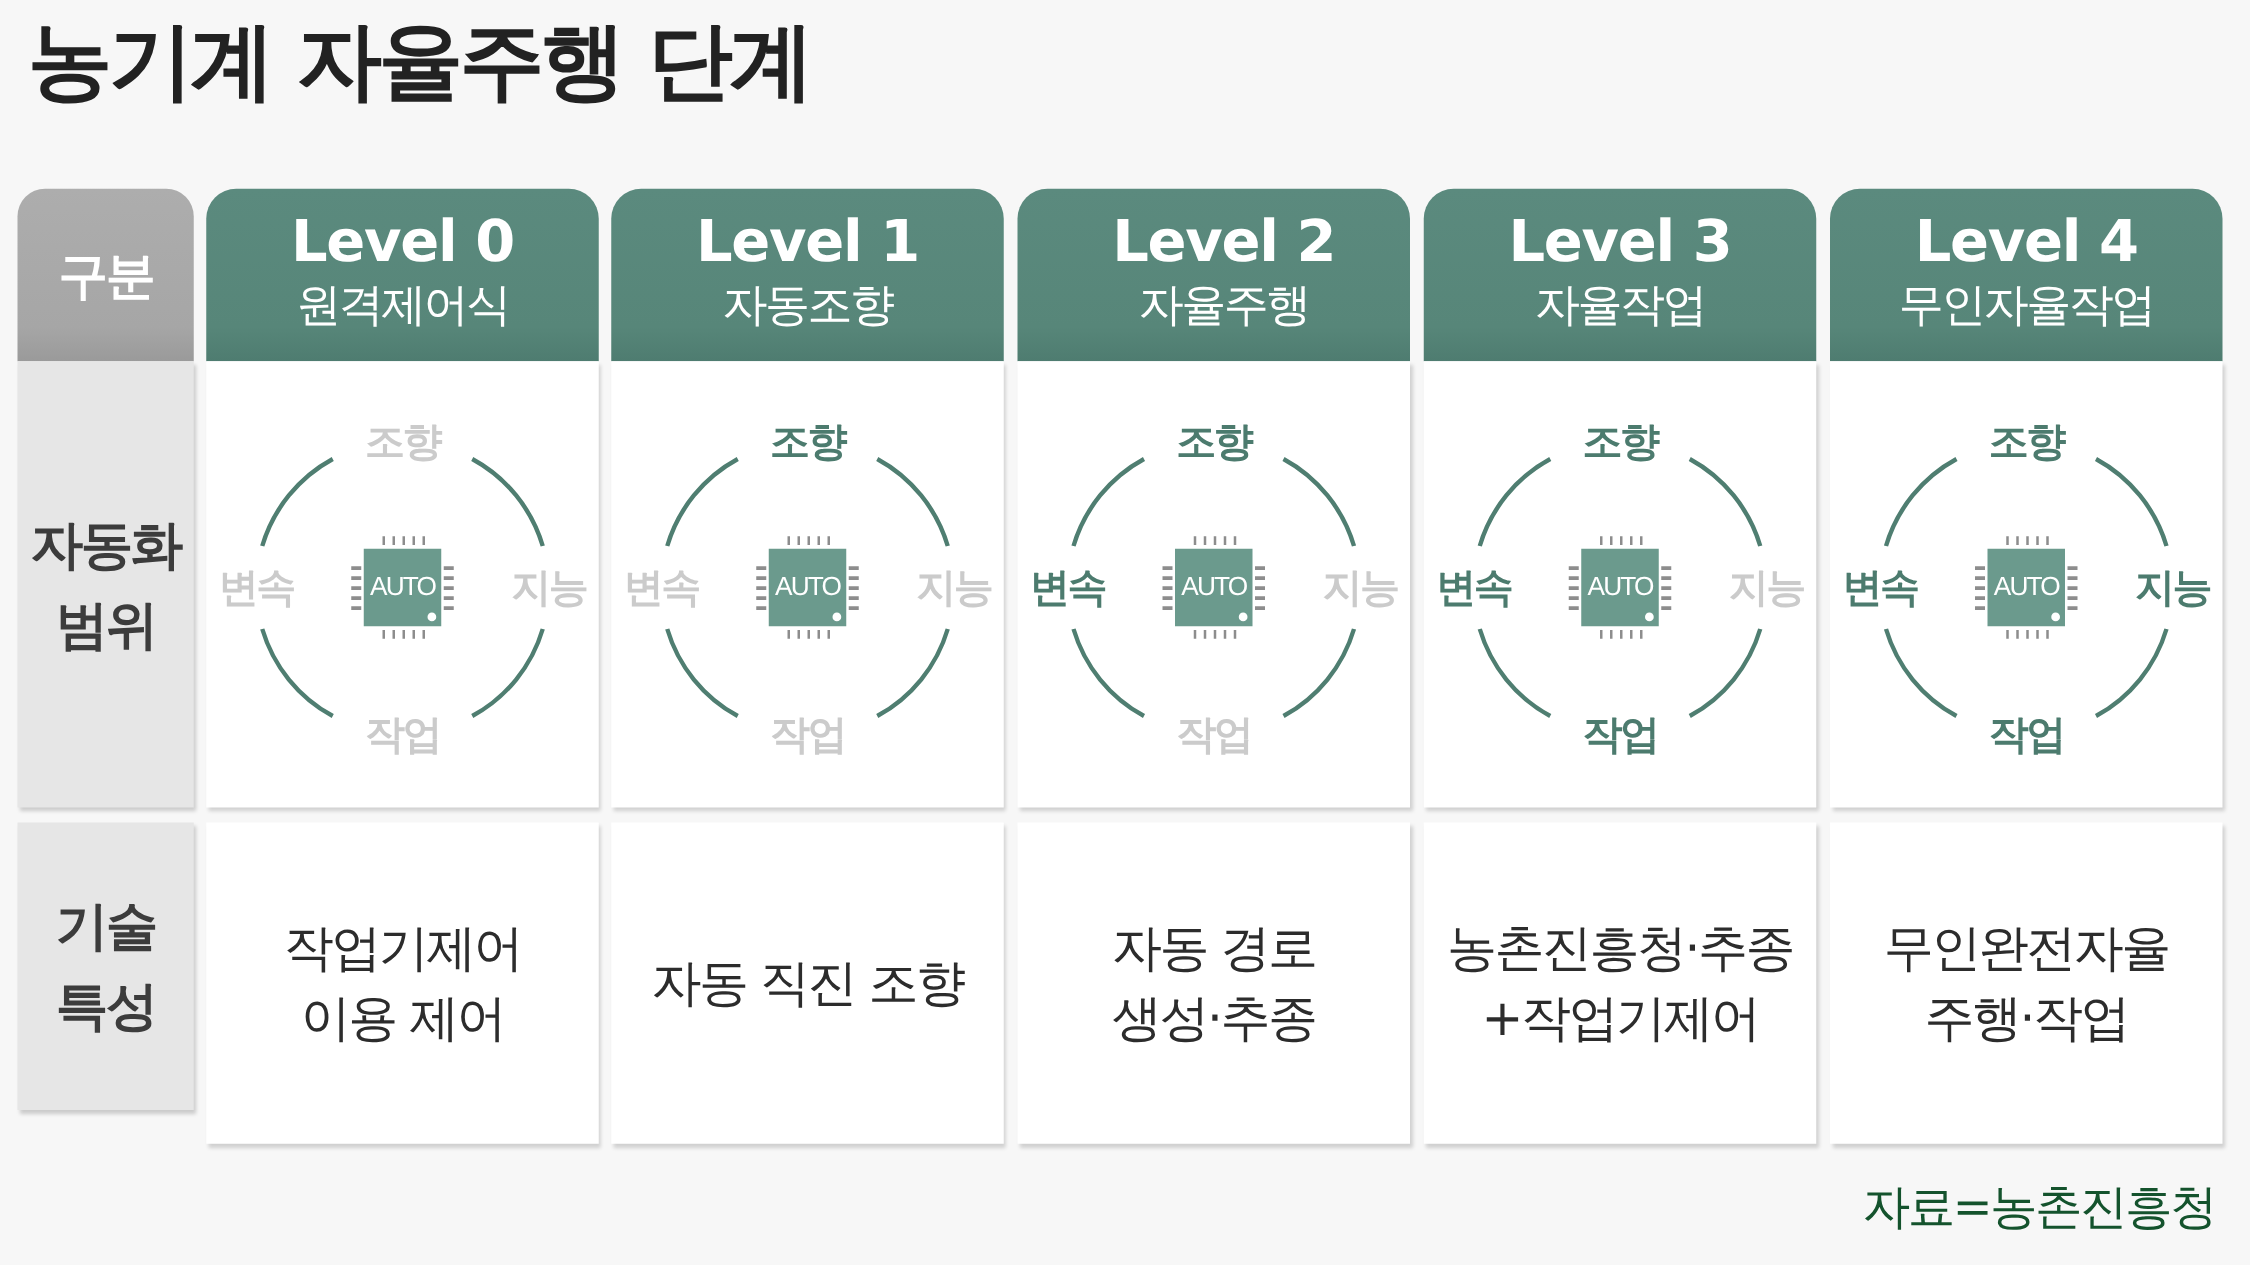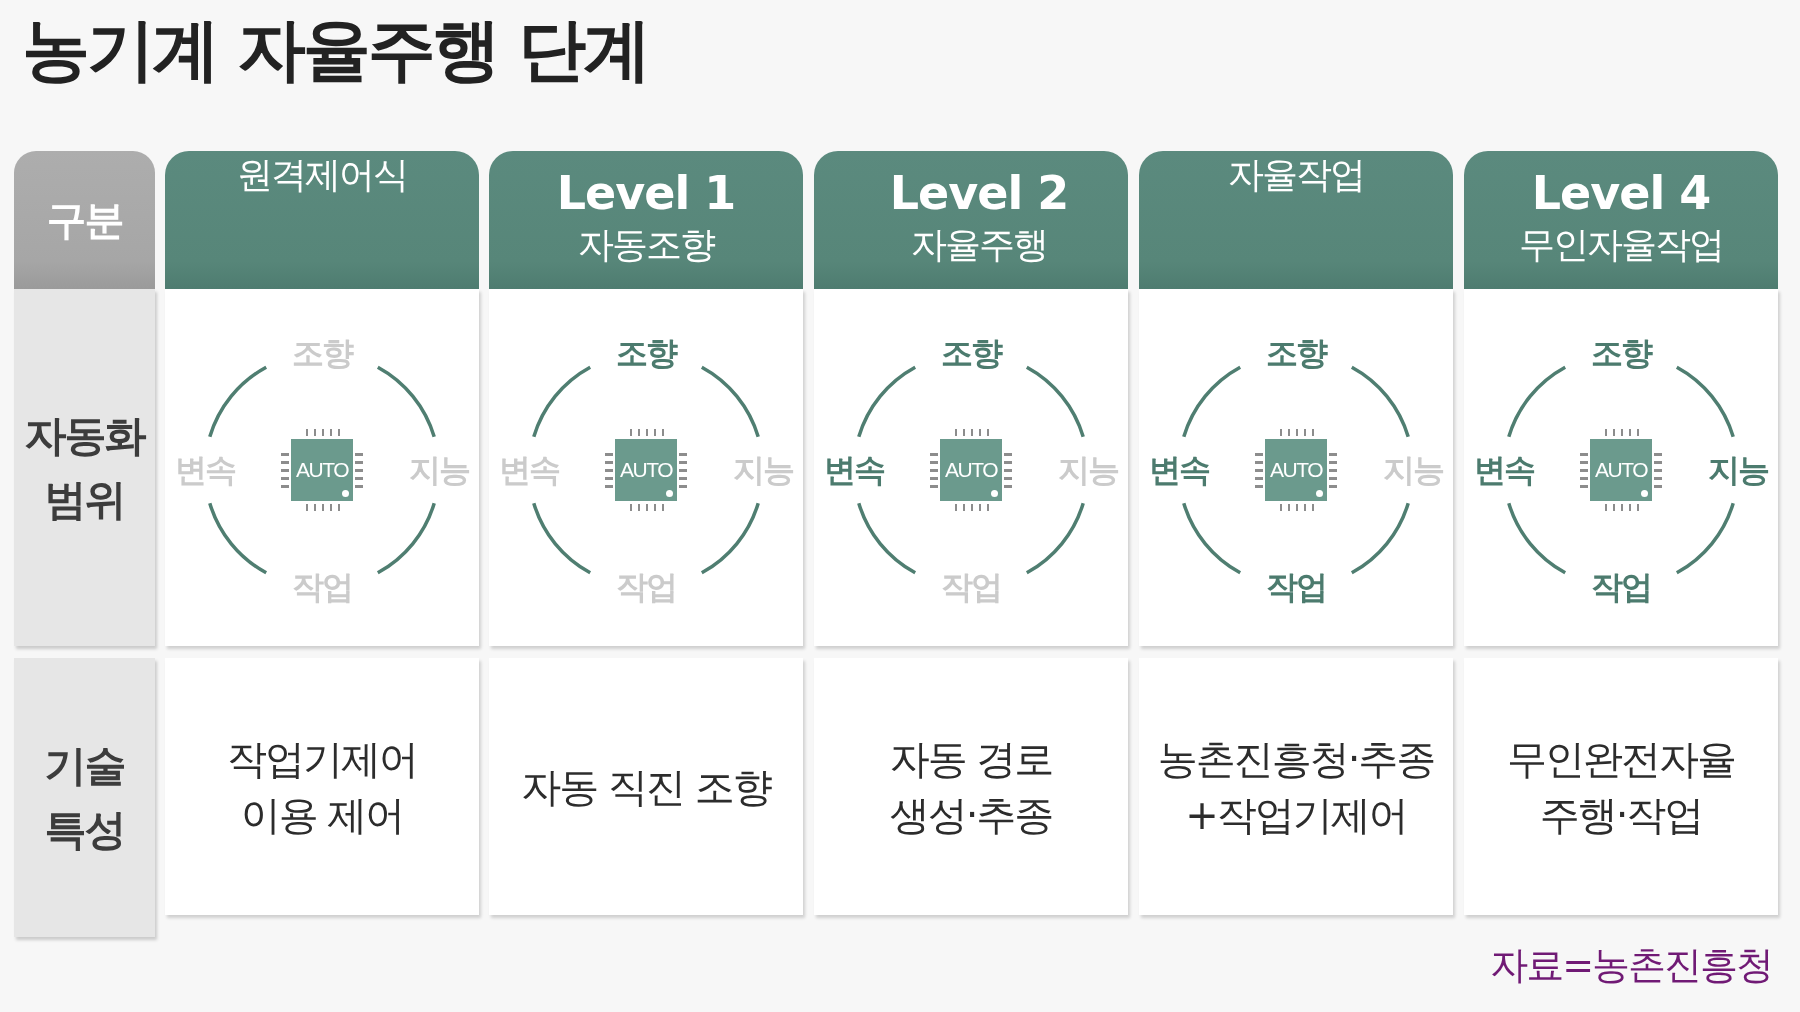--- a/index.html
+++ b/index.html
@@ -19,21 +19,21 @@
     color: #fff; font-size: 40px; font-weight: bold; letter-spacing: -2px;
   }
   .label-cell {
     position: absolute; left: 14px; width: 141px;
     background: #e6e6e6;
     box-shadow: 2px 3px 3px rgba(0,0,0,0.18);
     display: flex; align-items: center; justify-content: center; text-align: center;
     color: #3c3c3c; font-size: 42px; font-weight: bold; line-height: 64px; letter-spacing: -2px;
   }
   .label-row1 { top: 289px; height: 357px; }
-  .label-row2 { top: 658px; height: 279px; justify-content: center; }
+  .label-row2 { top: 658px; height: 230px; justify-content: center; }
 
   
   .lvl-head {
     position: absolute; top: 151px; width: 314px; height: 138px;
     background: linear-gradient(#5b8a7e, #578679 80%, #4e7c70);
     border-radius: 24px 24px 0 0;
     color: #fff; text-align: center;
   }
   .lvl-name { display: block; margin-top: 14px; font-size: 46px; font-weight: bold; line-height: 56px; letter-spacing: -1px; }
   .lvl-sub { display: block; font-size: 36px; line-height: 48px; letter-spacing: -2px; }
@@ -68,21 +68,21 @@
     position: absolute; left: 6px; top: 24px; width: 70px; text-align: center;
     color: #fff; font-family: "Liberation Sans", sans-serif; font-size: 21px; letter-spacing: -1.5px; line-height: 34px;
   }
   .chip-dot { position: absolute; left: 61px; top: 61px; width: 7px; height: 7px; border-radius: 50%; background: #fff; }
   .pin { position: absolute; background: #8d8d8d; }
   .pin.v { width: 2px; height: 7px; }
   .pin.h { width: 8px; height: 2.5px; }
 
   .source {
     position: absolute; right: 28px; top: 940px;
-    font-size: 38px; color: #701a75; letter-spacing: -2px;
+    font-size: 38px; color: #14532d; letter-spacing: -2px;
   }
 </style>
 </head>
 <body>
 
 <div class="title">농기계 자율주행 단계</div>
 
 <div class="label-head">
   <span>구분</span>
 </div>
@@ -94,20 +94,21 @@
 </div>
 <div class="label-cell label-row2">
   <div>
     <div>기술</div>
     <div>특성</div>
   </div>
 </div>
 
 <div id="levels-root">
     <div class="lvl-head" style="left: 165px;">
+      <span class="lvl-name">Level 0</span>
       <span class="lvl-sub">원격제어식</span>
     </div>
     <div class="scope-cell" style="left: 165px;">
       <div class="diagram">
         <svg class="ring" width="314" height="357">
           <path d="M212.8 78.2 A117 117 0 0 1 269.2 147.8" stroke="#4f7e71" stroke-width="3.5" fill="none"></path>
           <path d="M269.2 214.2 A117 117 0 0 1 212.8 283.8" stroke="#4f7e71" stroke-width="3.5" fill="none"></path>
           <path d="M101.2 283.8 A117 117 0 0 1 44.8 214.2" stroke="#4f7e71" stroke-width="3.5" fill="none"></path>
           <path d="M44.8 147.8 A117 117 0 0 1 101.2 78.2" stroke="#4f7e71" stroke-width="3.5" fill="none"></path>
         </svg>
@@ -231,20 +232,21 @@
           <div class="chip-body"></div>
           <div class="chip-text">AUTO</div>
           <div class="chip-dot"></div>
         </div>
       </div>
     </div>
     <div class="tech-cell" style="left: 814px;">
       <div class="tech-text"><div>자동 경로</div><div>생성·추종</div></div>
     </div>
     <div class="lvl-head" style="left: 1139px;">
+      <span class="lvl-name">Level 3</span>
       <span class="lvl-sub">자율작업</span>
     </div>
     <div class="scope-cell" style="left: 1139px;">
       <div class="diagram">
         <svg class="ring" width="314" height="357">
           <path d="M212.8 78.2 A117 117 0 0 1 269.2 147.8" stroke="#4f7e71" stroke-width="3.5" fill="none"></path>
           <path d="M269.2 214.2 A117 117 0 0 1 212.8 283.8" stroke="#4f7e71" stroke-width="3.5" fill="none"></path>
           <path d="M101.2 283.8 A117 117 0 0 1 44.8 214.2" stroke="#4f7e71" stroke-width="3.5" fill="none"></path>
           <path d="M44.8 147.8 A117 117 0 0 1 101.2 78.2" stroke="#4f7e71" stroke-width="3.5" fill="none"></path>
         </svg>

